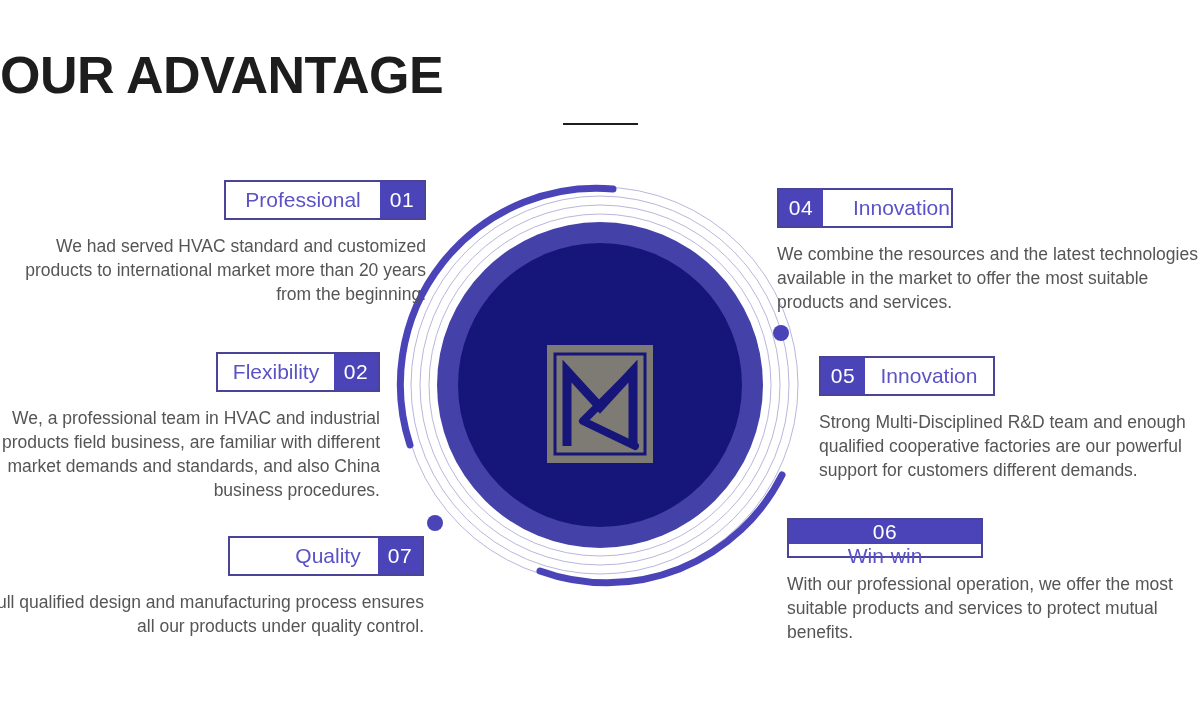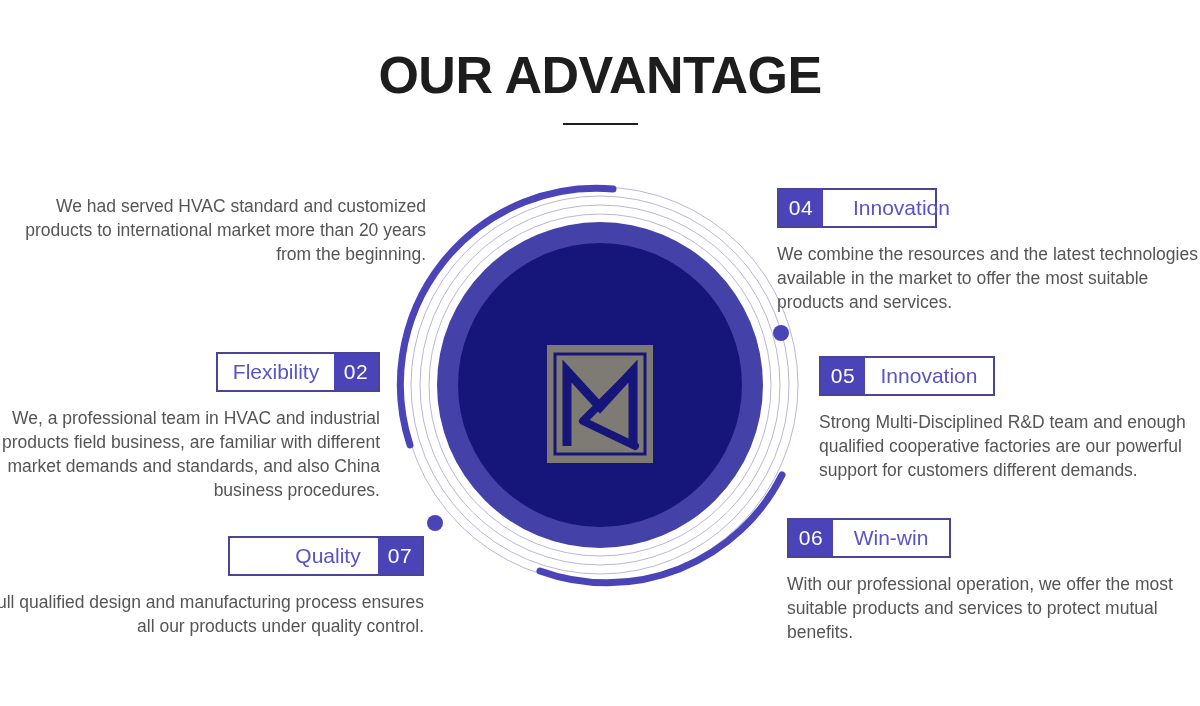--- a/index.html
+++ b/index.html
@@ -5,21 +5,21 @@
   * { margin:0; padding:0; box-sizing:border-box; }
   html, body {
     width:1200px; height:706px;
     background:#ffffff;
     font-family:"Liberation Sans", sans-serif;
     overflow:hidden;
   }
   #stage { position:relative; width:1200px; height:706px; background:#fff; overflow:hidden; }
 
   
-  #header { position:absolute; left:0; top:46px; width:1200px; text-align:center; }
+  #header { position:absolute; left:0; top:46px; width:1200px; text-align:left; }
   #page-title {
     font-size:52px; font-weight:bold; letter-spacing:-0.5px;
     color:#1d1d1d; line-height:1.12; white-space:nowrap;
   }
   #title-rule {
     width:75px; height:2px; background:#1d1d1d;
     margin:19px auto 0;
   }
 
   
@@ -63,25 +63,25 @@
 
   
   #item-01 { left:-14px;  top:180px;  width:440px; }
   #item-01 .label-box { width:202px; }
   #item-02 { left:-30px;  top:352px;  width:410px; }
   #item-02 .label-box { width:164px; }
   #item-03 { left:-18px;  top:536px;  width:442px; }
   #item-03 .label-box { width:196px;padding-left:48px; }
 
   #item-04 { left:777px;  top:188px;  width:440px; }
-  #item-04 .label-box { width:160px;gap:16px; }
+  #item-04 .label-box { width:176px;gap:16px; }
   #item-05 { left:819px;  top:356px;  width:400px; }
   #item-05 .label-box { width:176px; }
   #item-06 { left:787px;  top:518px;  width:430px; }
-  #item-06 .label-box { width:164px; }
+  #item-06 .label-box { width:196px;flex-direction:column; }
 </style>
 </head>
 <body>
 
 <div id="stage">
 
   <div id="header">
     <div id="page-title">OUR ADVANTAGE</div>
     <div id="title-rule"></div>
   </div>
@@ -114,20 +114,24 @@
         <rect x="8" y="9" width="90" height="100" fill="none" stroke="#16167a" stroke-width="3"></rect>
 
         <path d="M 20 101 L 20 26 L 53 62 L 86 26 L 86 101" fill="none" stroke="#16167a" stroke-width="9" stroke-linejoin="miter"></path>
 
         <path d="M 85 27 L 36 76 L 88 101" fill="none" stroke="#16167a" stroke-width="8" stroke-linecap="round" stroke-linejoin="round"></path>
       </g>
     </svg>
   </div>
 
   <div class="adv-item adv-left" id="item-01">
+    <div class="label-box">
+      <div class="label-text">Professional</div>
+      <div class="label-num">01</div>
+    </div>
     <div class="adv-body">We had served HVAC standard and customized products to international market more than 20 years from the beginning.</div>
   </div>
 
   <div class="adv-item adv-left" id="item-02">
     <div class="label-box">
       <div class="label-text">Flexibility</div>
       <div class="label-num">02</div>
     </div>
     <div class="adv-body">We, a professional team in HVAC and industrial products field business, are familiar with different market demands and standards, and also China business procedures.</div>
   </div>

